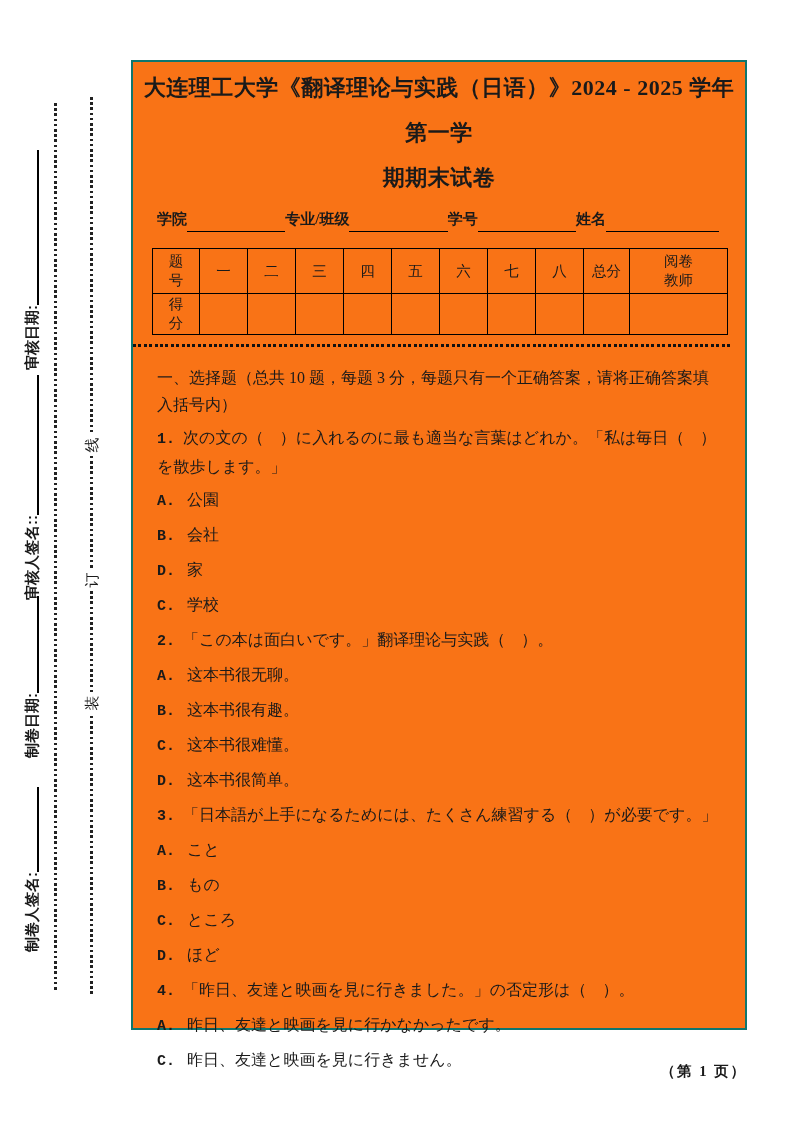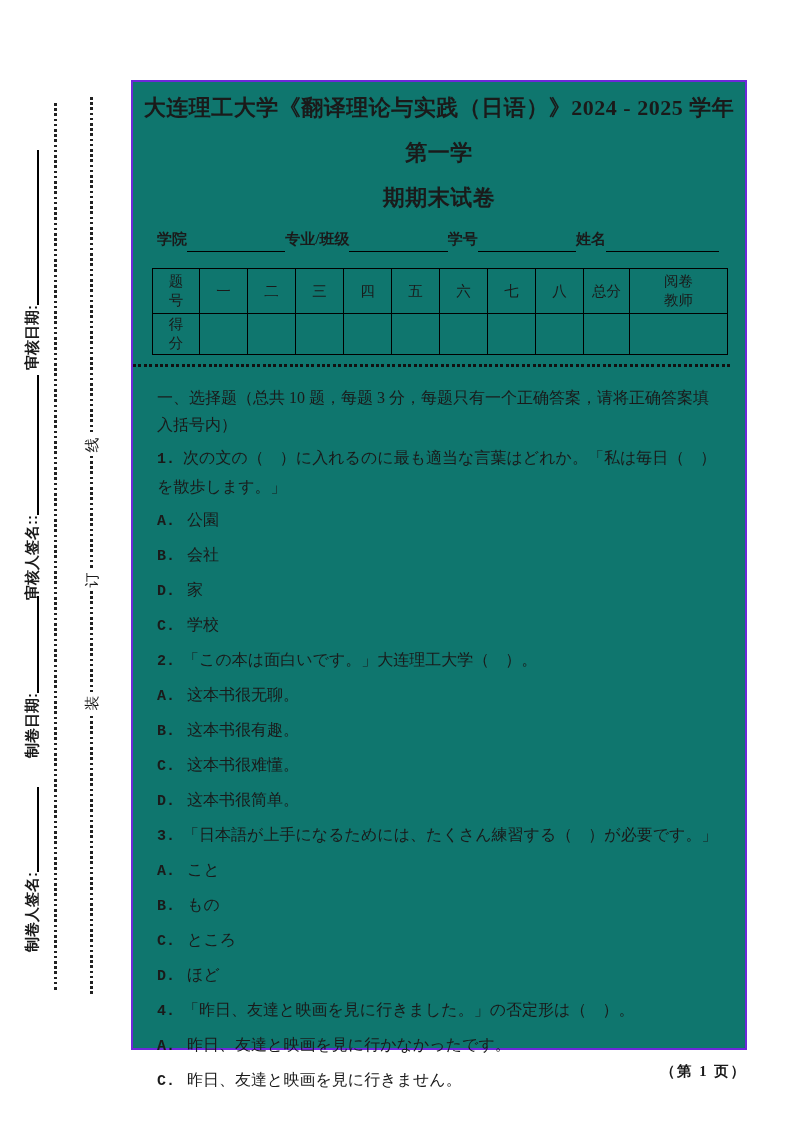--- a/index.html
+++ b/index.html
@@ -38,23 +38,23 @@
     position: absolute; left: 81px; width: 22px; height: 22px;
     line-height: 22px; text-align: center; background: #fff;
     transform: rotate(-90deg); font-size: 15px;
   }
   .c1 { top: 434px; }
   .c2 { top: 569px; }
   .c3 { top: 692px; }
 
   
   .page-box {
-    position: absolute; left: 131px; top: 80px;
+    position: absolute; left: 131px; top: 60px;
     width: 612px; height: 966px;
-    border: 2px solid #6d28d9; background: #0f766e;
+    border: 2px solid #0f766e; background: #f97316;
   }
   .title {
     text-align: center; font-weight: bold;
     font-size: 22px; line-height: 45px;
     margin-top: 3px; letter-spacing: 0.5px;
   }
   .fields {
     display: flex; 
     margin: 10px 26px 0 24px; height: 22px;
     font-size: 15px; font-weight: bold;
@@ -195,21 +195,21 @@
 
   <div class="content">
     <p>一、选择题（总共 10 题，每题 3 分，每题只有一个正确答案，请将正确答案填入括号内）</p>
 
     <p><span class="qnum">1.</span><span>次の文の（　）に入れるのに最も適当な言葉はどれか。「私は毎日（　）を散歩します。」</span></p>
     <p><span class="olet">A.</span><span>公園</span></p>
     <p><span class="olet">B.</span><span>会社</span></p>
     <p><span class="olet">D.</span><span>家</span></p>
     <p><span class="olet">C.</span><span>学校</span></p>
 
-    <p><span class="qnum">2.</span><span>「この本は面白いです。」大连理工大学（　）。</span></p>
+    <p><span class="qnum">2.</span><span>「この本は面白いです。」翻译理论与实践（　）。</span></p>
     <p><span class="olet">A.</span><span>这本书很无聊。</span></p>
     <p><span class="olet">B.</span><span>这本书很有趣。</span></p>
     <p><span class="olet">C.</span><span>这本书很难懂。</span></p>
     <p><span class="olet">D.</span><span>这本书很简单。</span></p>
 
     <p><span class="qnum">3.</span><span>「日本語が上手になるためには、たくさん練習する（　）が必要です。」</span></p>
     <p><span class="olet">A.</span><span>こと</span></p>
     <p><span class="olet">B.</span><span>もの</span></p>
     <p><span class="olet">C.</span><span>ところ</span></p>
     <p><span class="olet">D.</span><span>ほど</span></p>

